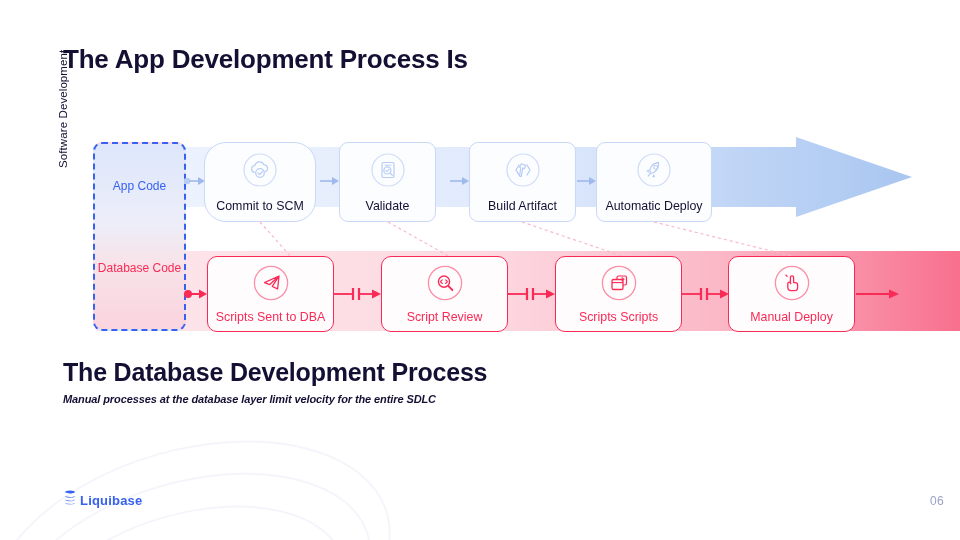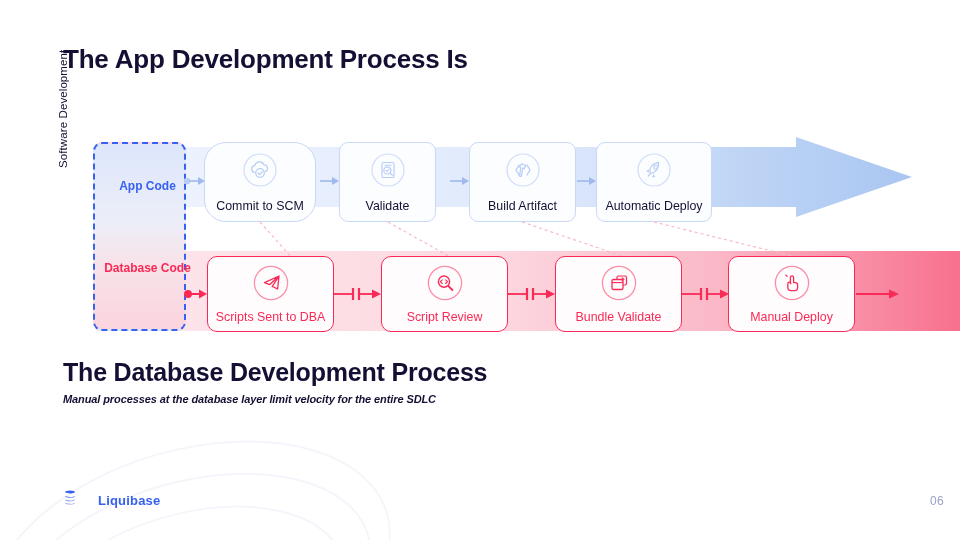--- a/index.html
+++ b/index.html
@@ -40,42 +40,42 @@
   .band-pink{position:absolute;left:96px;top:251px;width:864px;height:80px;
     background:linear-gradient(90deg,#fde7ec 0%,#fdd9e1 45%,#fbb8c7 72%,#f8708e 100%);}
 
   
   .codebox{
     position:absolute;left:93px;top:142px;width:93px;height:189px;
     border:2px dashed #3761f0;border-radius:9px;
     background:linear-gradient(180deg,#dde6fb 0%,#eceef9 42%,#f7e4ea 62%,#fbd4de 100%);
     box-sizing:border-box;
   }
-  .codebox .lbl{position:absolute;left:0;width:100%;text-align:center;font-size:12px;font-weight:bold;line-height:15px;margin-left:8px;}
+  .codebox .lbl{position:absolute;left:0;width:100%;text-align:center;font-size:12px;font-weight:normal;line-height:15px;}
   .codebox .lbl.app{top:35px;color:#3761f0;}
   .codebox .lbl.db{top:117px;color:#fa2a56;}
 
   
   .card{position:absolute;box-sizing:border-box;border-radius:9px;}
   .card.top{
     top:142px;height:80px;background:#fcfdff;border:1px solid #c9d8f7;
   }
   .card.bot{
     top:256px;height:76px;background:#fffcfd;border:1.6px solid #fa2a56;border-radius:10px;
   }
   .card .ico{position:absolute;left:50%;transform:translateX(-50%);top:10px;}
   .card.bot .ico{top:8px;}
   .card .cap{position:absolute;left:0;width:100%;text-align:center;bottom:8px;font-size:12.4px;color:#141034;}
   .card.bot .cap{font-size:12.4px;color:#fa2a56;bottom:7px;}
 
   
   .conn{position:absolute;height:14px;}
   .dotline{position:absolute;pointer-events:none;}
 
-  .footer-logo{position:absolute;left:63px;top:490px;display:flex;align-items:center;gap:20px;}
+  .footer-logo{position:absolute;left:63px;top:490px;display:flex;align-items:center;gap:2px;}
   .footer-logo .txt{font-size:13px;font-weight:bold;color:#3761f0;letter-spacing:.2px;}
   .pagenum{position:absolute;left:930px;top:494px;font-size:12px;color:#9aa3c8;letter-spacing:.4px;}
 </style>
 </head>
 <body>
 
 <div class="slide">
 
   <svg class="swirl" viewBox="0 0 460 300">
     <g fill="none" stroke="#e9edf7" stroke-width="2">
@@ -250,21 +250,21 @@
   <div class="card bot" style="left:555px;width:127px;">
     <span class="ico">
       <svg width="36" height="36" viewBox="0 0 36 36">
         <circle cx="18" cy="18" r="16.6" fill="none" stroke="#fb8fa7" stroke-width="1.3"></circle>
         <rect x="16" y="11" width="9.5" height="9" rx="1.4" fill="none" stroke="#fa2a56" stroke-width="1.2"></rect>
         <rect x="11" y="14.5" width="11" height="10" rx="1.6" fill="#fffcfd" stroke="#fa2a56" stroke-width="1.3"></rect>
         <line x1="11" y1="17.6" x2="22" y2="17.6" stroke="#fa2a56" stroke-width="1.1"></line>
         <path d="M21,12.8 l2,1.5 l-2,1.6" fill="none" stroke="#fa2a56" stroke-width="1.1" stroke-linecap="round" stroke-linejoin="round"></path>
       </svg>
     </span>
-    <span class="cap">Bundle Validate</span>
+    <span class="cap">Scripts Scripts</span>
   </div>
 
   <div class="card bot" style="left:728px;width:127px;">
     <span class="ico">
       <svg width="36" height="36" viewBox="0 0 36 36">
         <circle cx="18" cy="18" r="16.6" fill="none" stroke="#fb8fa7" stroke-width="1.3"></circle>
         <path d="M16.4,18.4 V12.4 a1.6,1.6 0 0 1 3.2,0 v5.2 h1.8 a2.2,2.2 0 0 1 2.2,2.2 v2.6 a3.2,3.2 0 0 1 -3.2,3.2 h-3.2 a3.4,3.4 0 0 1 -3.4,-3.4 v-3.6 a1.5,1.5 0 0 1 3,0 Z" fill="none" stroke="#fa2a56" stroke-width="1.3" stroke-linejoin="round"></path>
         <line x1="13.2" y1="11.4" x2="11.8" y2="10" stroke="#fa2a56" stroke-width="1.1" stroke-linecap="round"></line>
       </svg>
     </span>

